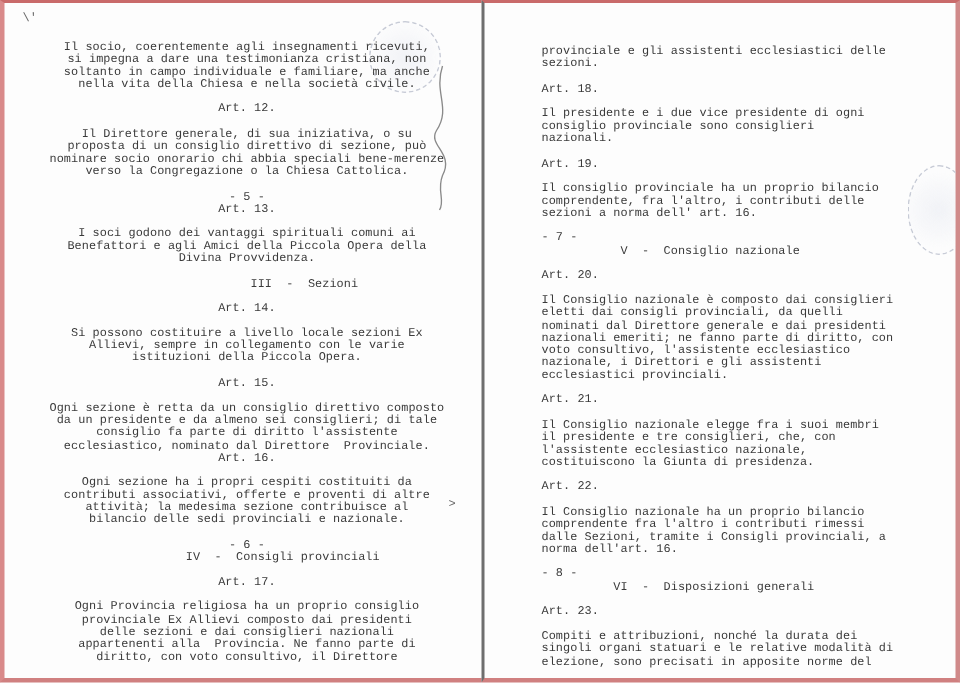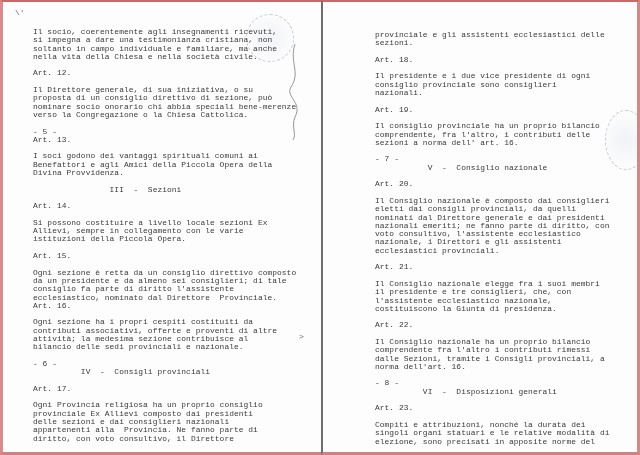--- a/index.html
+++ b/index.html
@@ -35,22 +35,22 @@
     border-right: 3px solid #d08a8a;
     border-bottom: 3px solid #d08080;
   }
   .text {
     position: absolute;
     font-size: 7.9px;
     line-height: 8.3px;
     white-space: pre;
     letter-spacing: 0.05px;
   }
-  .left-text { left: 30px; top: 26px; }
-  .right-text { left: 52px; top: 29px; }
+  .left-text { left: 30px; top: 26px; text-align: center; }
+  .right-text { left: 38px; top: 29px; }
   .line { display: block; height: 8.3px; }
   .gap { display: block; height: 8.3px; }
   .heading { display: block; height: 8.3px; font-weight: normal; }
   .pagenum { display: block; height: 8.3px; }
   .stamp {
     position: absolute;
     border-radius: 50%;
     border: 1px dashed #c7cbd6;
     background: radial-gradient(circle, rgba(220,224,236,0.35) 0%, rgba(240,242,248,0.1) 70%);
   }

